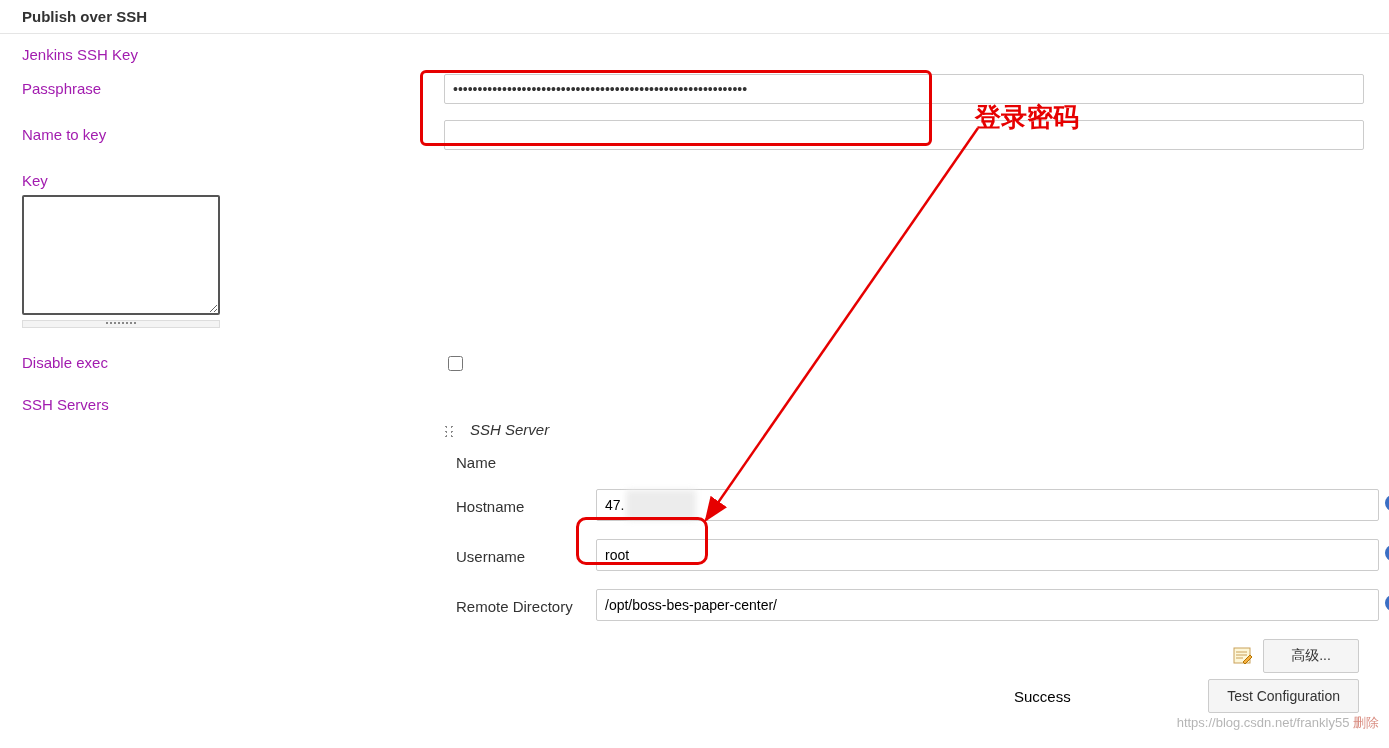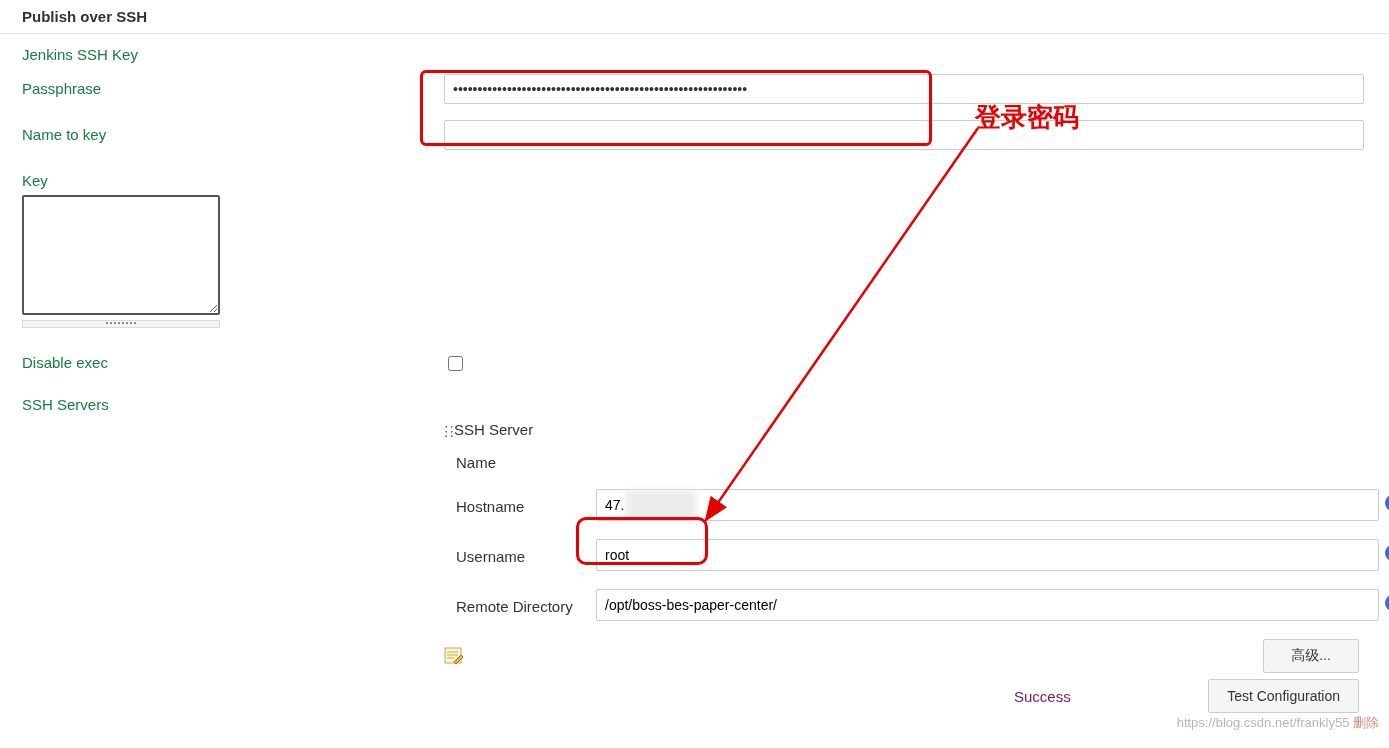--- a/index.html
+++ b/index.html
@@ -30,21 +30,21 @@
     padding-left: 22px;
   }
   .row {
     display: flex;
     align-items: flex-start;
   }
   .label-col {
     width: 422px;
     padding-top: 12px;
     font-size: 15px;
-    color: #15803d;
+    color: #a21caf;
   }
   .field-col {
     flex: 1;
     padding-top: 6px;
     position: relative;
   }
   input.text-input, textarea.ta {
     box-sizing: border-box;
     width: 100%;
     font-family: inherit;
@@ -85,23 +85,24 @@
     height: 15px;
     margin-top: 8px;
   }
   .sub-section {
     margin-left: 422px;
     padding-right: 10px;
   }
   .sub-header {
     display: flex;
     align-items: flex-end;
-    gap: 0;
+    gap: 16px;
     padding: 8px 0 4px 0;
     font-size: 15px;
+    font-style: italic;
   }
   .grip-icon {
     width: 10px;
     height: 14px;
     display: inline-block;
     background:
       radial-gradient(circle,#888 1px,transparent 1px) 0 0,
       radial-gradient(circle,#888 1px,transparent 1px) 5px 0,
       radial-gradient(circle,#888 1px,transparent 1px) 0 5px,
       radial-gradient(circle,#888 1px,transparent 1px) 5px 5px,
@@ -152,21 +153,21 @@
     position: absolute;
     top: 1px;
     height: 30px;
     background: rgba(235,235,235,0.95);
     filter: blur(3px);
     pointer-events: none;
     border-radius: 2px;
   }
   .button-row {
     display: flex;
-    justify-content: space-between;
+    justify-content: flex-end;
     align-items: center;
     gap: 10px;
     margin: 6px 20px 0 0;
   }
   .btn {
     display: inline-flex;
     align-items: center;
     justify-content: center;
     height: 34px;
     padding: 0 18px;
@@ -188,21 +189,21 @@
   }
   .notes-icon svg { display:block; }
   .success-row {
     display: flex;
     justify-content: flex-end;
     align-items: center;
     padding: 6px 20px 0 0;
     gap: 20px;
   }
   .success-text {
-    color: #701a75;
+    color: #000000;
     font-size: 15px;
     margin-right: auto;
     margin-left: 570px;
   }
   .watermark {
     position: absolute;
     right: 10px;
     bottom: 16px;
     color: rgba(120,120,120,0.55);
     font-size: 13px;

